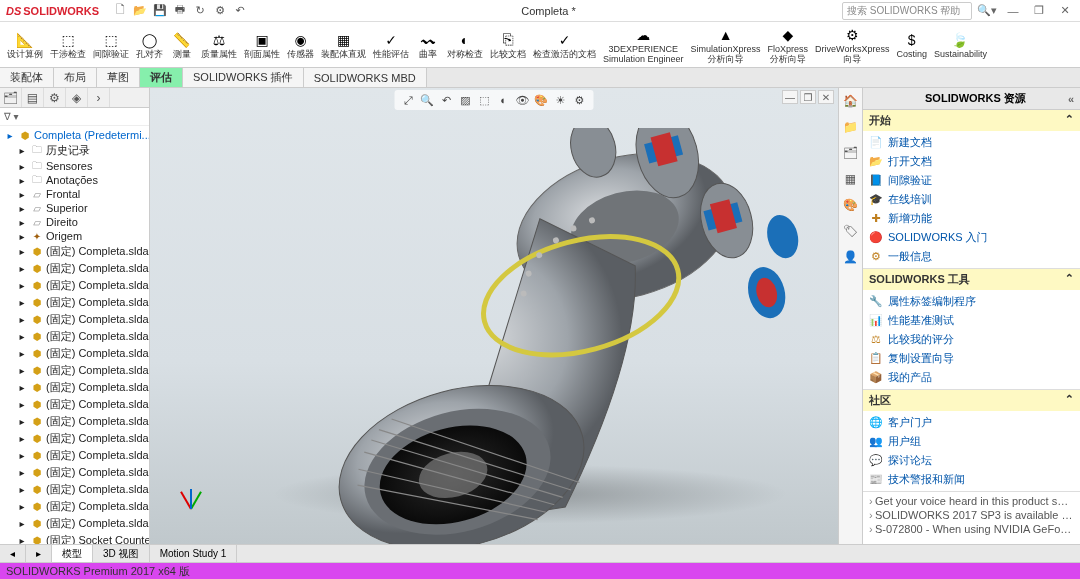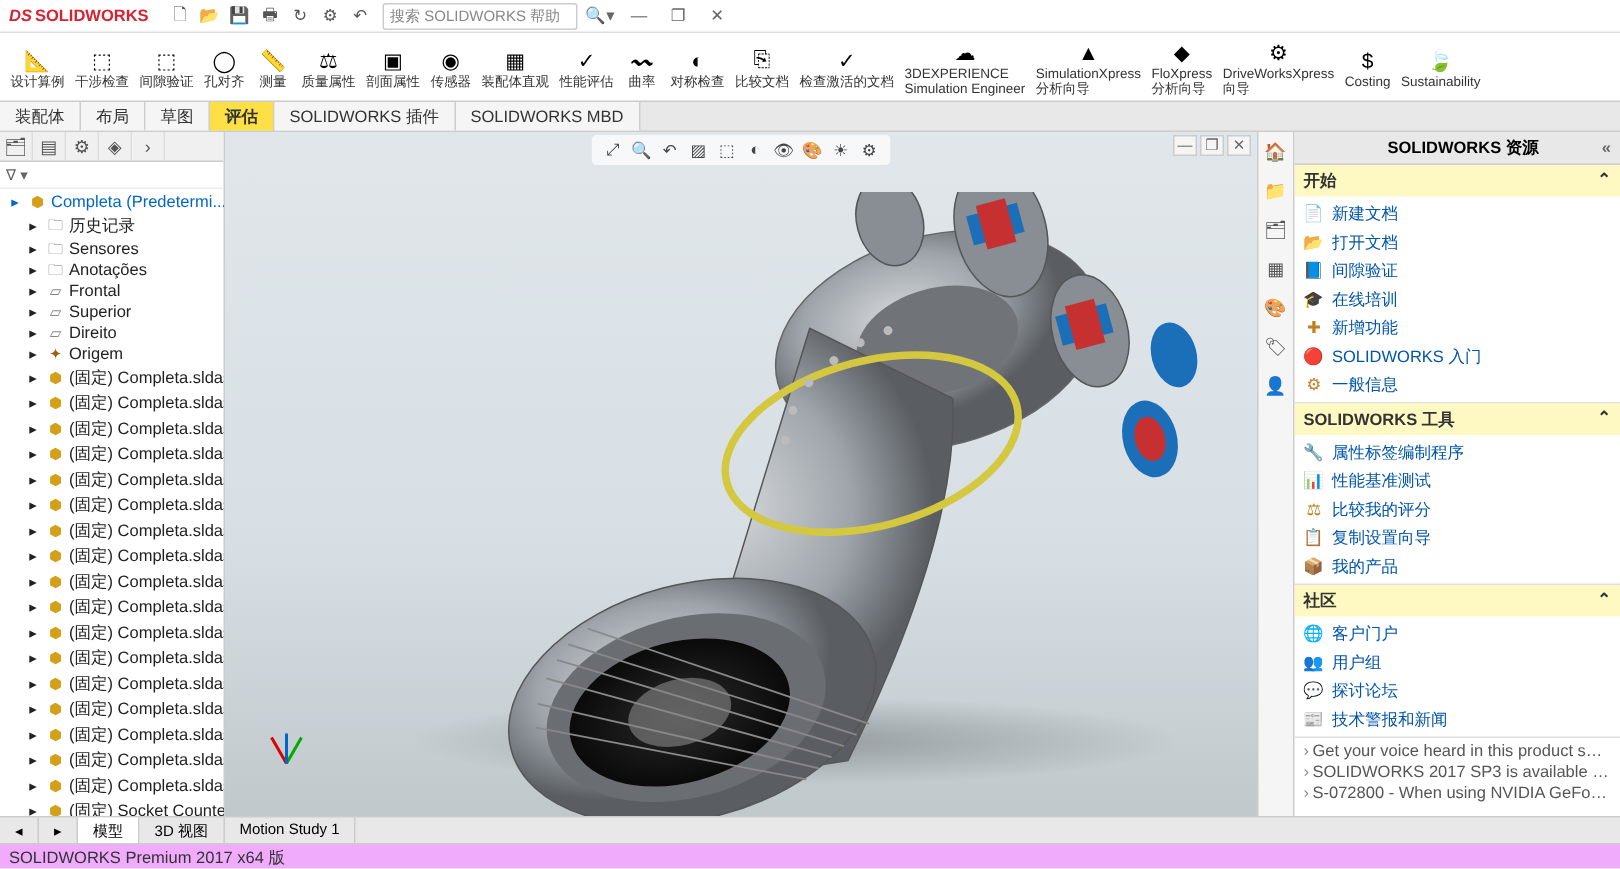--- a/index.html
+++ b/index.html
@@ -10,25 +10,25 @@
 .qat { display: flex; align-items: center; gap: 6px; padding: 0 8px; }
 .qat-icon { width: 14px; height: 14px; display: flex; align-items: center; justify-content: center; color: #555; cursor: pointer; }
 .title-center { flex: 1; text-align: center; color: #333; }
 .title-right { display: flex; align-items: center; gap: 4px; padding-right: 4px; }
 .search-box { border: 1px solid #ccc; padding: 1px 4px; width: 130px; color: #888; font-size: 10px; border-radius: 2px; }
 .win-btn { width: 22px; height: 18px; display: flex; align-items: center; justify-content: center; color: #666; cursor: pointer; }
 
 .ribbon { height: 46px; background: #fff; border-bottom: 1px solid #ccc; display: flex; align-items: center; padding: 2px 4px; gap: 1px; overflow: hidden; }
 .ribbon-btn { display: flex; flex-direction: column; align-items: center; padding: 2px 3px; cursor: pointer; min-width: 30px; }
 .ribbon-btn .ic { width: 20px; height: 20px; display: flex; align-items: center; justify-content: center; font-size: 14px; }
-.ribbon-btn .lbl { font-size: 9px; color: #333; line-height: 1.1; white-space: nowrap; }
+.ribbon-btn .lbl { font-size: 9px; color: #333; text-align: center; line-height: 1.1; white-space: nowrap; }
 
 .tabbar { height: 20px; background: #e8e8e8; display: flex; align-items: stretch; border-bottom: 1px solid #ccc; }
 .tab { padding: 2px 10px; border-right: 1px solid #ccc; cursor: pointer; display: flex; align-items: center; color: #333; background: #f5f5f5; }
-.tab.active { background: #fde047; font-weight: bold; }
+.tab.active { background: #86efac; font-weight: bold; }
 
 .main { flex: 1; display: flex; overflow: hidden; }
 .left-panel { width: 150px; background: #fff; border-right: 1px solid #ccc; display: flex; flex-direction: column; overflow: hidden; }
 .left-tabs { height: 20px; display: flex; border-bottom: 1px solid #ccc; background: #f0f0f0; }
 .left-tab { width: 22px; display: flex; align-items: center; justify-content: center; border-right: 1px solid #ddd; cursor: pointer; font-size: 12px; color: #555; }
 .left-filter { height: 18px; border-bottom: 1px solid #eee; padding: 0 4px; color: #666; font-size: 10px; display:flex; align-items:center; }
 .tree { flex: 1; overflow-y: auto; padding: 2px; }
 .tree-item { display: flex; align-items: center; gap: 3px; padding: 1px 2px; white-space: nowrap; cursor: pointer; color: #222; font-size: 10px; }
 .tree-item.root { color: #0066cc; }
 .tree-item .ico { width: 12px; height: 12px; display: inline-flex; align-items: center; justify-content: center; font-size: 10px; flex-shrink: 0; }
@@ -60,41 +60,42 @@
 .task-item { display: flex; align-items: center; gap: 5px; padding: 2px 2px; cursor: pointer; color: #0055aa; font-size: 10px; }
 .task-item .ti { width: 14px; height: 14px; display: flex; align-items: center; justify-content: center; color: #c08020; font-size: 11px; }
 .news { padding: 2px 6px; font-size: 9px; color: #555; }
 .news-item { padding: 1px 0 1px 6px; position: relative; white-space: nowrap; overflow: hidden; text-overflow: ellipsis; cursor: pointer; }
 .news-item::before { content: "›"; position: absolute; left: 0; color: #888; }
 
 .bottom-tabs { height: 18px; background: #e8e8e8; border-top: 1px solid #ccc; display: flex; align-items: stretch; }
 .btab { padding: 1px 10px; border-right: 1px solid #ccc; cursor: pointer; font-size: 10px; display:flex; align-items:center; }
 .btab.active { background: #fff; }
 
-.statusbar { height: 17px; background: #f0abfc; border-top: 1px solid #ccc; display: flex; align-items: center; justify-content: space-between; padding: 0 6px; font-size: 10px; color: #333; }
+.statusbar { height: 17px; background: #d946ef; border-top: 1px solid #ccc; display: flex; align-items: center; justify-content: space-between; padding: 0 6px; font-size: 10px; color: #333; }
 .status-right { display: flex; gap: 10px; align-items:center; }
 .status-right span { cursor: pointer; }
 </style>
 </head>
 <body>
 
 <div class="titlebar">
   <div class="logo">
       <span class="ds">DS</span>
       <span>SOLIDWORKS</span>
     </div>
   <div class="qat">
     <span class="qat-icon">🗋</span>
     <span class="qat-icon">📂</span>
     <span class="qat-icon">💾</span>
     <span class="qat-icon">🖶</span>
     <span class="qat-icon">↻</span>
     <span class="qat-icon">⚙</span>
     <span class="qat-icon">↶</span>
   </div>
+  <div class="title-center">Completa *</div>
   <div class="title-right">
     <div class="search-box">搜索 SOLIDWORKS 帮助</div>
     <span class="win-btn">🔍▾</span>
     <span class="win-btn">—</span>
     <span class="win-btn">❐</span>
     <span class="win-btn">✕</span>
   </div>
 </div>
 
 <div class="ribbon" id="ribbon">

